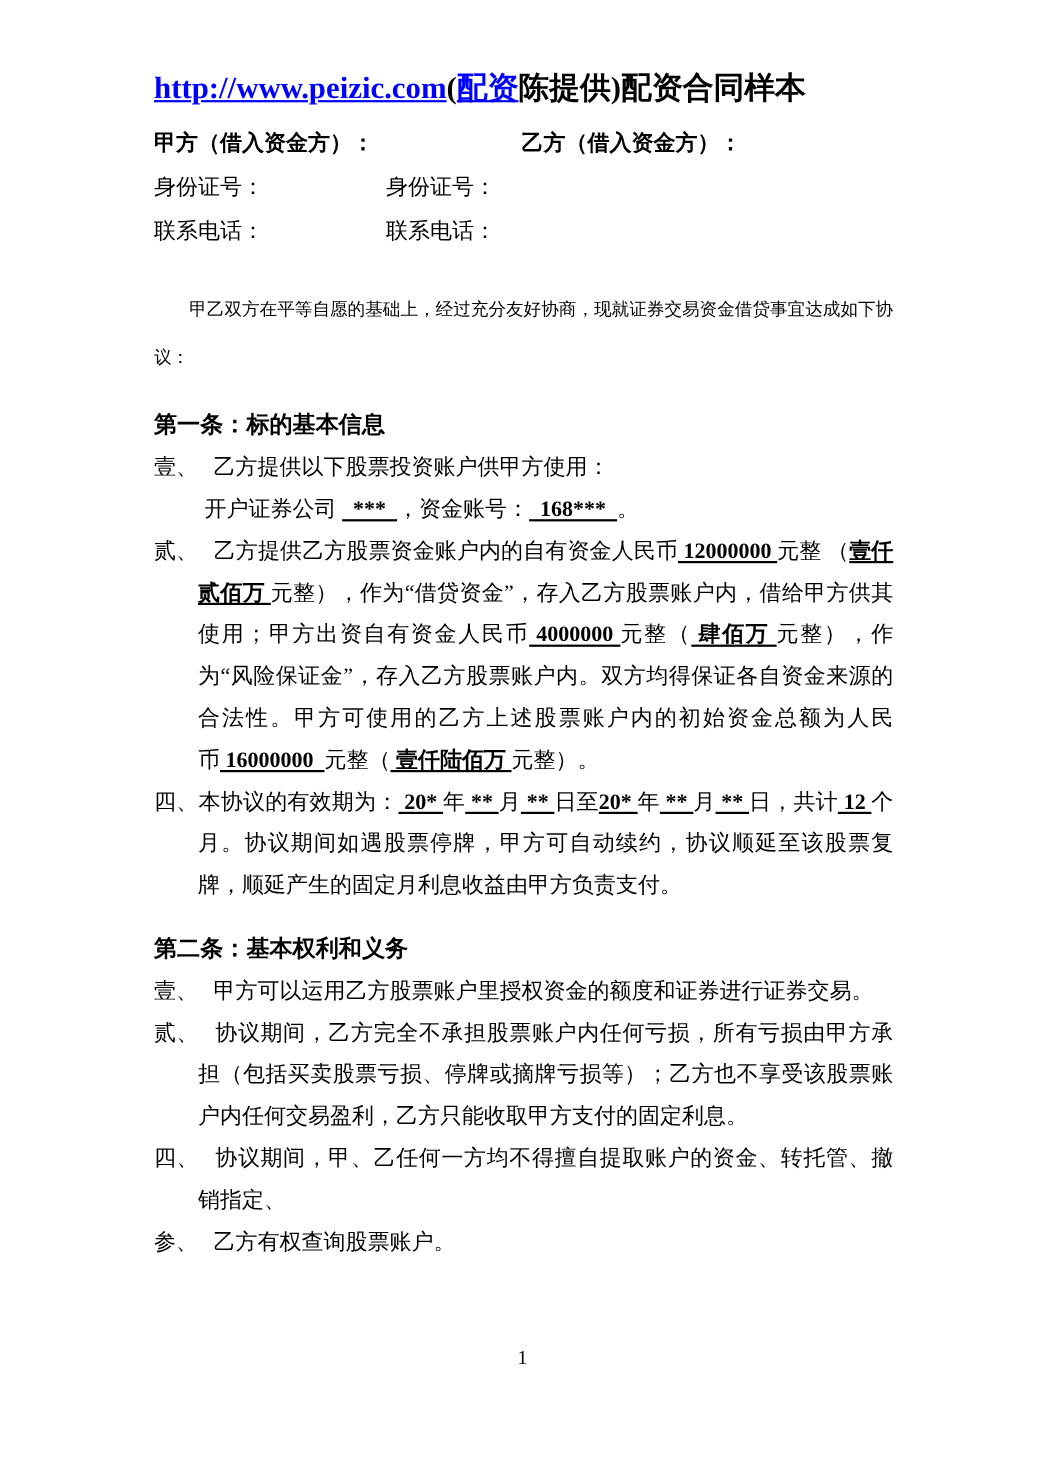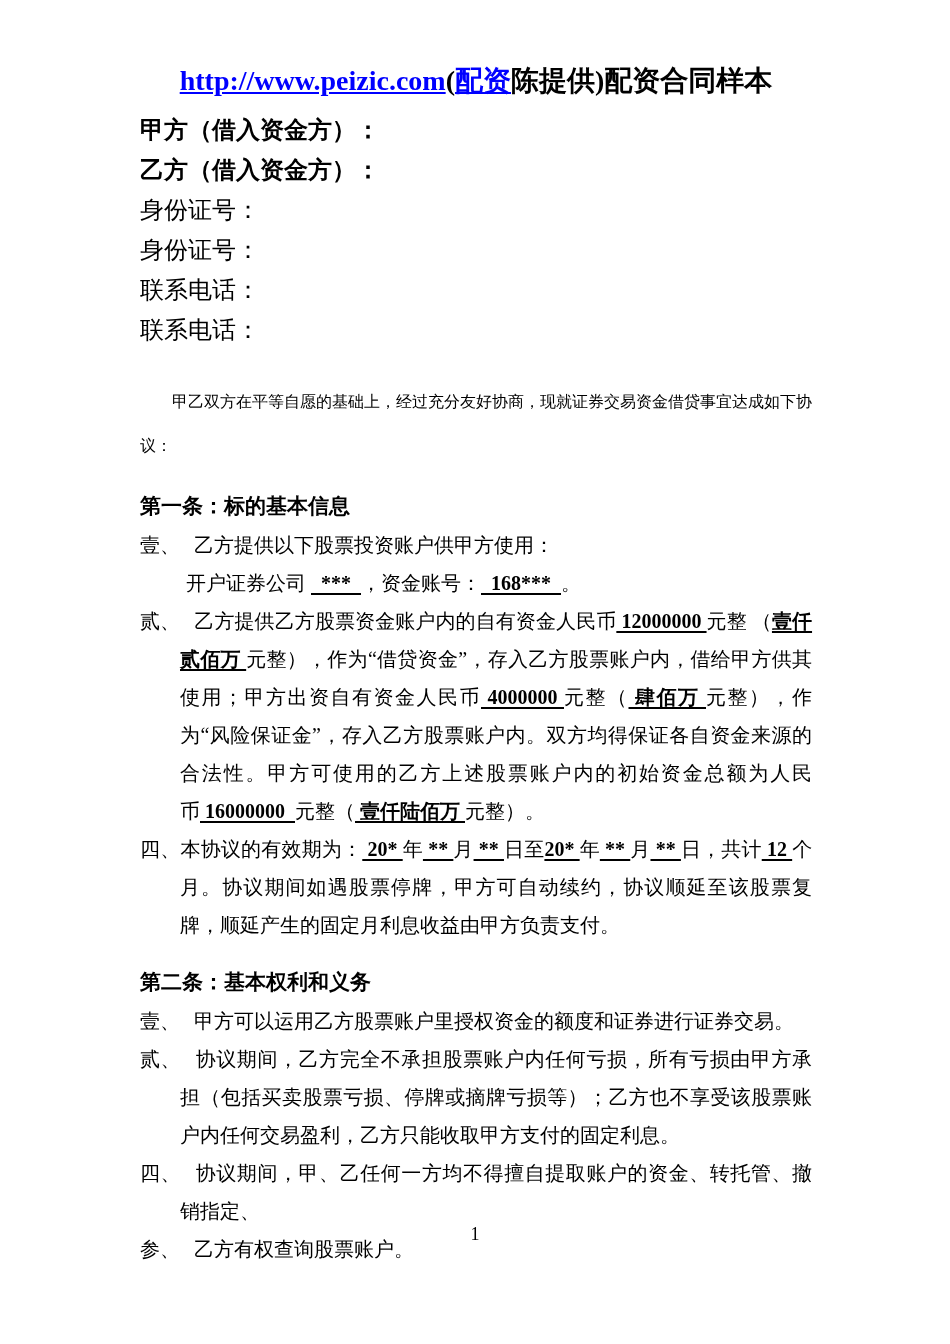--- a/index.html
+++ b/index.html
@@ -8,33 +8,32 @@
     width: 950px;
     height: 1344px;
     background: #ffffff;
     color: #000000;
     font-family: "Liberation Serif", "DejaVu Serif", serif;
     box-sizing: border-box;
     padding: 62px 138px 0 140px;
     overflow: hidden;
   }
   .title {
-    text-align: center;
     font-size: 28px;
     font-weight: bold;
     line-height: 1.35;
     margin-bottom: 10px;
     white-space: nowrap;
   }
   .doc-link {
     color: #0000FF;
     text-decoration: underline;
     cursor: pointer;
   }
-  .row { display: flex; font-size: 24px; line-height: 40px; flex-direction: column; }
+  .row { display: flex; font-size: 20px; line-height: 40px; }
   .bold { font-weight: bold; }
   .col-party { width: 334px; flex: none; }
   .col-narrow { width: 211px; flex: none; }
   .intro {
     margin: 30px 0 0 0;
     font-size: 16px;
     line-height: 44px;
     text-indent: 2em;
     text-align: justify;
   }

